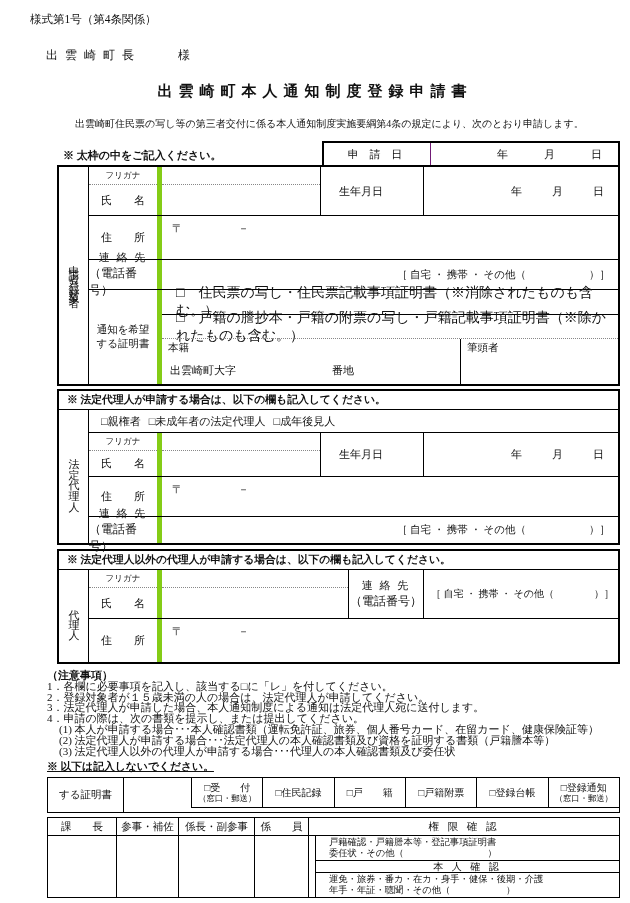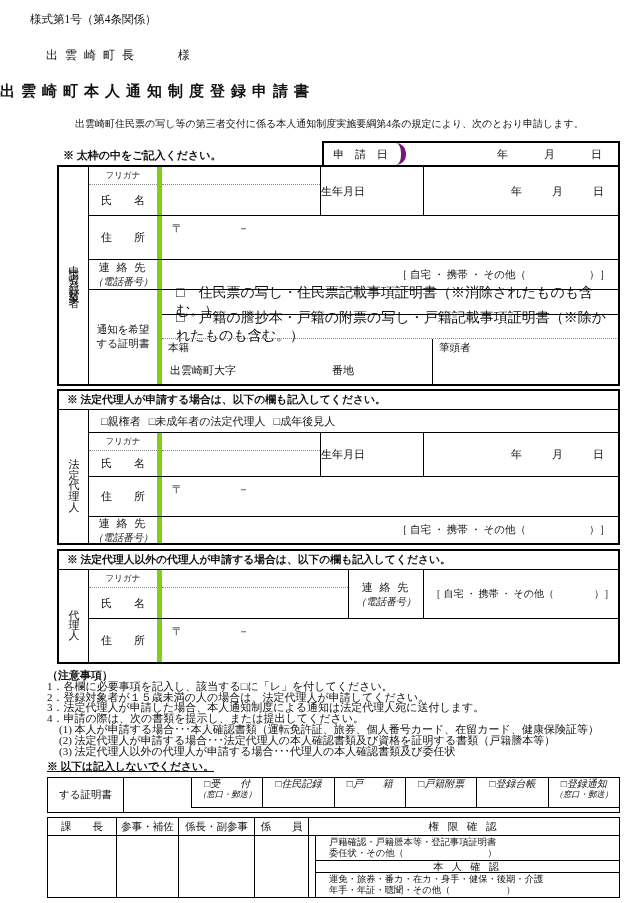--- a/index.html
+++ b/index.html
@@ -1,62 +1,62 @@
 <!DOCTYPE html>
 <html><head>
 <meta charset="utf-8">
 <style>
   html,body{margin:0;padding:0;background:#fff;}
   .page{position:relative;width:630px;height:903px;overflow:hidden;background:#fff;
         font-family:"Liberation Serif","DejaVu Serif",serif;color:#111;font-size:11px;box-sizing:border-box;}
   .page *{box-sizing:border-box;}
   .form-code{margin:12px 0 0 30px;font-size:11.5px;}
   .addressee{margin:20px 0 0 46px;font-size:12px;letter-spacing:2px;}
-  .title{margin-top:18px;text-align:left;font-size:15px;letter-spacing:6px;font-weight:600;}
+  .title{margin-top:18px;text-align:center;font-size:15px;letter-spacing:6px;font-weight:600;}
   .intro{margin:16px 0 0 75px;font-size:10px;white-space:nowrap;}
   
   .frame-row{display:flex;align-items:flex-end;margin:10px 10px 0 57px;}
   .frame-note{font-weight:bold;font-size:11px;margin-left:6px;padding-bottom:4px;}
   .date-box{margin-left:auto;width:298px;height:26px;border:2px solid #000;display:flex;}
-  .date-box .dlabel{width:82px;border-right:5px solid #701a75;display:flex;align-items:center;justify-content:center;letter-spacing:4px;border-radius:10px;}
+  .date-box .dlabel{width:107px;border-right:1px solid #701a75;display:flex;align-items:center;justify-content:center;letter-spacing:4px;}
   .dateval{flex:1;display:flex;align-items:center;justify-content:flex-end;gap:36px;padding-right:16px;}
   
   .tbl{margin-left:57px;width:563px;border:2px solid #000;}
   .row{display:flex;}
   .bt{border-top:1px solid #000;}
   .bl{border-left:1px solid #000;}
   .side{width:30px;border-right:1px solid #000;display:flex;align-items:center;justify-content:center;}
   .side span{writing-mode:vertical-rl;font-size:11px;}
   .content{flex:1;display:flex;flex-direction:column;}
   .lab2{width:73px;border-right:5px solid #84cc16;display:flex;flex-direction:column;}
   .furil{height:18px;font-size:8.5px;display:flex;align-items:center;justify-content:center;border-bottom:1px dotted #888;}
   .furiv{height:18px;border-bottom:1px dotted #888;}
   .nml{flex:1;display:flex;align-items:center;justify-content:center;}
   .valcol{flex:1;display:flex;flex-direction:column;}
-  .birthlab{width:103px;display:flex;align-items:center;padding-left:0;}
+  .birthlab{width:103px;display:flex;align-items:center;padding-left:18px;}
   .bdate{width:195px;display:flex;align-items:center;justify-content:flex-end;gap:30px;padding-right:14px;}
   .postal{flex:1;padding:5px 0 0 10px;font-size:11px;}
   .contactlab{display:flex;flex-direction:column;align-items:center;justify-content:center;}
   .contactlab .c1{letter-spacing:2px;}
-  .contactlab .c2{font-size:10px;font-style:italic;}
+  .contactlab .c2{font-size:12px;}
   .contactval{flex:1;display:flex;align-items:center;justify-content:flex-end;padding-right:8px;font-size:10.5px;}
   .cjust{display:flex;align-items:center;justify-content:center;}
   
   .t1 .side span{letter-spacing:4px;}
   .t1 .nameblk{height:48px;}
   .t1 .addr{height:44px;}
   .t1 .contact{height:30px;}
   .certlab{font-size:10.5px;}
   .opt{height:24px;display:flex;align-items:center;padding-left:14px;font-size:14px;}
   .opt2{border-top:1px solid #000;}
   .honrow{height:46px;border-top:1px dotted #888;display:flex;}
   .honseki{flex:1;position:relative;padding:2px 0 14px 6px;font-size:10.5px;}
   .honline{position:absolute;left:8px;bottom:6px;display:flex;font-size:11px;text-align:right;}
   .honline .banchi{margin-left:96px;}
-  .hittou{width:186px;border-left:1px solid #000;padding:2px 16px 0 6px;font-size:10.5px;}
+  .hittou{width:158px;border-left:1px solid #000;padding:2px 16px 0 6px;font-size:10.5px;}
   
   .t2{margin-top:3px;}
   .t3{margin-top:4px;}
   .thead{height:19px;border-bottom:1px solid #000;display:flex;align-items:center;padding-left:8px;font-weight:bold;font-size:10.8px;}
   .t2 .side span{letter-spacing:11px;}
   .t3 .side span{letter-spacing:10px;}
   .types{height:22px;display:flex;align-items:center;padding-left:12px;font-size:11px;gap:8px;}
   .t2 .nameblk{height:44px;}
   .t2 .addr{height:40px;}
   .t2 .contact{height:27px;}
@@ -68,21 +68,21 @@
   .notes{margin:6px 0 0 47px;font-size:11px;line-height:10.8px;}
   .notes .nh{font-weight:bold;}
   .notes div{white-space:nowrap;}
   .notes .sub{padding-left:12px;}
   
   .noentry{margin:4px 0 0 47px;font-weight:bold;font-size:10.8px;text-decoration:underline;}
   .ta{margin:3px 0 0 47px;width:573px;height:36px;border:1px solid #000;display:flex;}
   .ta-num{width:75px;display:flex;align-items:center;justify-content:center;font-size:10.5px;}
   .ta-blank{width:68px;border-left:1px solid #000;}
   .ta-box{flex:1;border-left:1px solid #000;border-bottom:1px solid #000;height:30px;display:flex;}
-  .cb{flex:1;display:flex;flex-direction:column;align-items:center;font-size:10px;line-height:11px;font-style:italic;}
+  .cb{flex:1;display:flex;flex-direction:column;align-items:center;justify-content:center;font-size:10px;line-height:11px;}
   .cb + .cb{border-left:1px solid #000;}
   .cb .sub{font-size:8.3px;}
   .tb{margin:4px 0 0 47px;width:573px;border:1px solid #000;font-size:10.5px;}
   .tb .hrow{display:flex;height:18px;border-bottom:1px solid #000;}
   .tb .hcell{display:flex;align-items:center;justify-content:center;}
   .tb .brow{display:flex;height:61px;}
   .w1{width:68px;} .w2{width:62px;border-left:1px solid #000;} .w3{width:76px;border-left:1px solid #000;} .w4{width:54px;border-left:1px solid #000;}
   .rcol{flex:1;border-left:1px solid #000;}
   .rhead{letter-spacing:3px;}
   .rbody{flex:1;border-left:1px solid #000;display:flex;flex-direction:column;}

